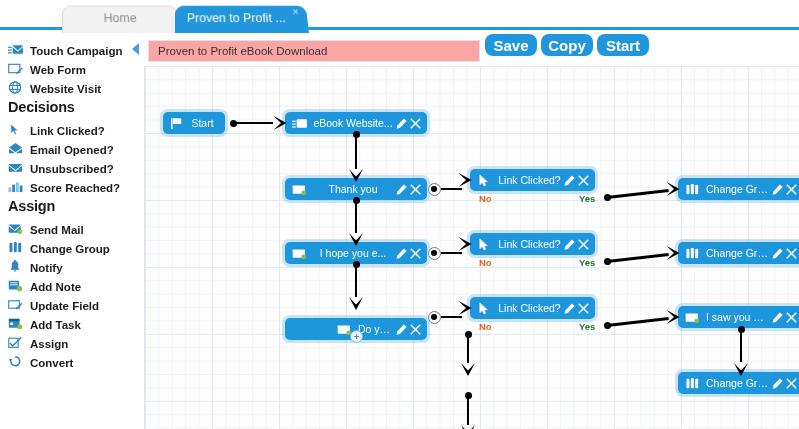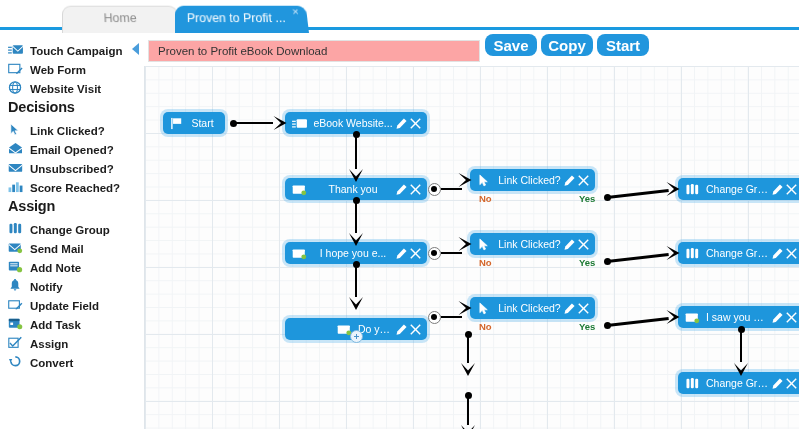--- a/index.html
+++ b/index.html
@@ -243,57 +243,57 @@
           <rect x="8.5" y="2.5" width="3" height="10.5" fill="#7fc4ea"></rect>
           <rect x="12.5" y="6" width="3" height="7" fill="#2e86c1"></rect>
         </svg>
       </span>
       <span class="lbl">Score Reached?</span>
     </div>
     <div class="side-head">Assign</div>
     <div class="side-item">
       <span class="ic">
         <svg width="15" height="13" viewBox="0 0 16 14">
+          <rect x="0.7" y="2.6" width="13" height="9" rx="0.8" fill="#2e86c1"></rect>
+          <path d="M0.7 3 L7.2 8.6 L13.7 3 L13.7 4.4 L7.2 10 L0.7 4.4 Z" fill="#fff"></path>
+          <circle cx="12.6" cy="10.6" r="2.6" fill="#86c442"></circle>
+        </svg>
+      </span>
+      <span class="lbl">Send Mail</span>
+    </div>
+    <div class="side-item">
+      <span class="ic">
+        <svg width="15" height="13" viewBox="0 0 16 14">
           <rect x="1.5" y="2" width="3.2" height="10" rx="1.3" fill="#2e86c1"></rect>
           <rect x="6.2" y="1" width="3.2" height="11" rx="1.3" fill="#2e86c1"></rect>
           <rect x="10.9" y="2" width="3.2" height="10" rx="1.3" fill="#2e86c1"></rect>
         </svg>
       </span>
       <span class="lbl">Change Group</span>
     </div>
     <div class="side-item">
       <span class="ic">
         <svg width="15" height="13" viewBox="0 0 16 14">
-          <rect x="0.7" y="2.6" width="13" height="9" rx="0.8" fill="#2e86c1"></rect>
-          <path d="M0.7 3 L7.2 8.6 L13.7 3 L13.7 4.4 L7.2 10 L0.7 4.4 Z" fill="#fff"></path>
-          <circle cx="12.6" cy="10.6" r="2.6" fill="#86c442"></circle>
-        </svg>
-      </span>
-      <span class="lbl">Send Mail</span>
+          <path d="M7.5 1 C9.6 1 11 2.6 11 4.8 L11 8.4 L12.4 10.4 L2.6 10.4 L4 8.4 L4 4.8 C4 2.6 5.4 1 7.5 1 Z" fill="#2e86c1"></path>
+          <rect x="6.4" y="0" width="2.2" height="1.6" rx="0.8" fill="#2e86c1"></rect>
+          <path d="M6.1 11 L8.9 11 A1.4 1.4 0 0 1 6.1 11 Z" fill="#2e86c1"></path>
+        </svg>
+      </span>
+      <span class="lbl">Notify</span>
     </div>
     <div class="side-item">
       <span class="ic">
         <svg width="15" height="13" viewBox="0 0 16 14">
           <rect x="0.8" y="1.8" width="11" height="9.5" rx="1" fill="#2e86c1"></rect>
           <rect x="2.3" y="3.6" width="8" height="1" fill="#fff"></rect>
           <rect x="2.3" y="5.8" width="8" height="1" fill="#fff"></rect>
           <circle cx="12.4" cy="10.4" r="2.8" fill="#86c442"></circle>
         </svg>
       </span>
       <span class="lbl">Add Note</span>
-    </div>
-    <div class="side-item">
-      <span class="ic">
-        <svg width="15" height="13" viewBox="0 0 16 14">
-          <path d="M7.5 1 C9.6 1 11 2.6 11 4.8 L11 8.4 L12.4 10.4 L2.6 10.4 L4 8.4 L4 4.8 C4 2.6 5.4 1 7.5 1 Z" fill="#2e86c1"></path>
-          <rect x="6.4" y="0" width="2.2" height="1.6" rx="0.8" fill="#2e86c1"></rect>
-          <path d="M6.1 11 L8.9 11 A1.4 1.4 0 0 1 6.1 11 Z" fill="#2e86c1"></path>
-        </svg>
-      </span>
-      <span class="lbl">Notify</span>
     </div>
     <div class="side-item">
       <span class="ic">
         <svg width="15" height="13" viewBox="0 0 16 14">
           <rect x="0.7" y="3" width="11.5" height="8" fill="none" stroke="#2e86c1" stroke-width="1.2"></rect>
           <path d="M8.5 11 L14.3 5.2 L15.4 6.3 L9.6 12.2 L8.1 12.5 Z" fill="#2e86c1"></path>
         </svg>
       </span>
       <span class="lbl">Update Field</span>
     </div>

